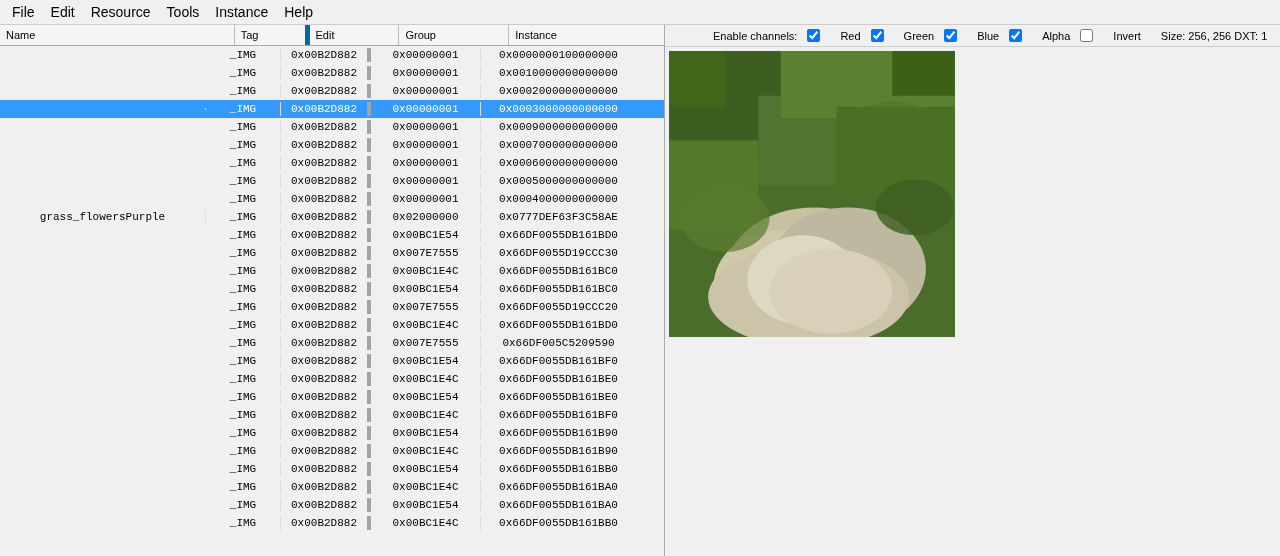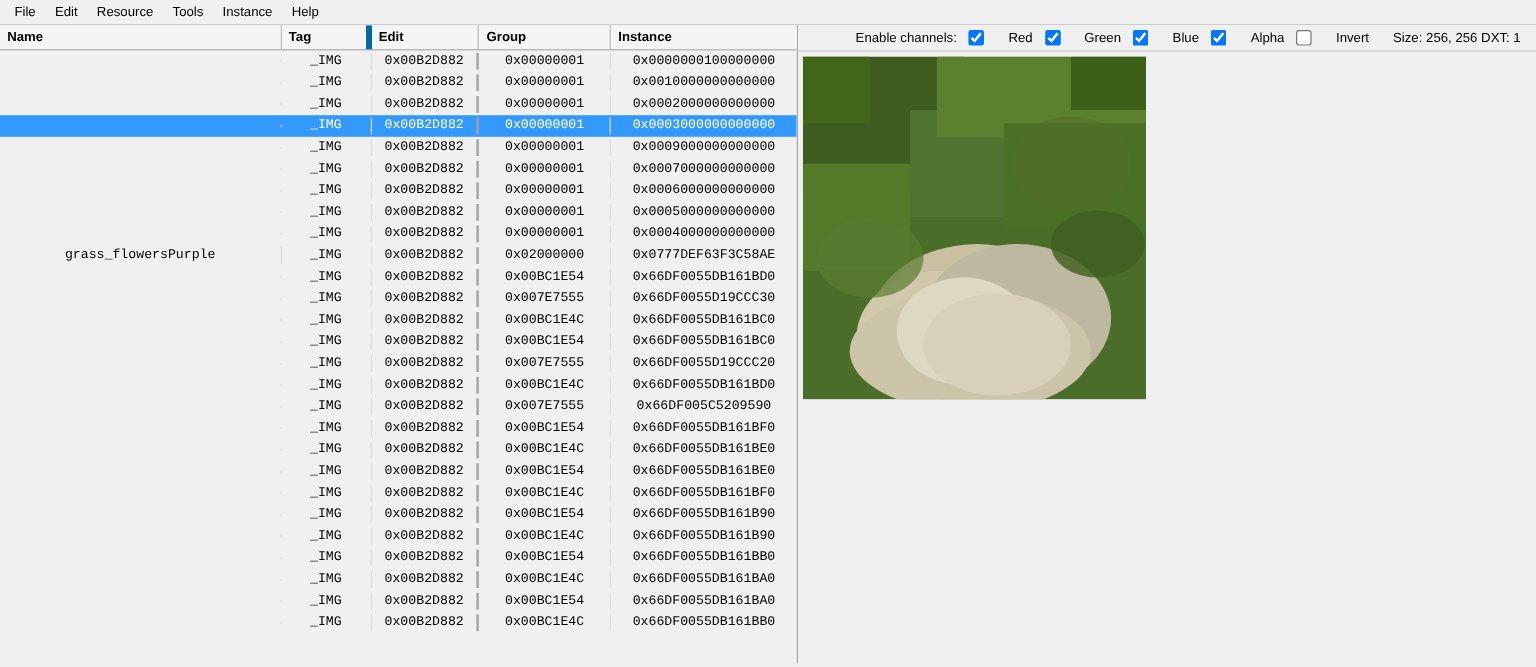--- a/index.html
+++ b/index.html
@@ -8,21 +8,21 @@
     
     .menu-bar {
       display: flex;
       background: #f0f0f0;
       border-bottom: 1px solid #ccc;
       padding: 2px 4px;
     }
     .menu-item {
       padding: 2px 8px;
       cursor: pointer;
-      font-size: 11px;
+      font-size: 14px;
       text-align: right;
     }
 
     
     .main-layout {
       display: flex;
       height: calc(556px - 24px);
     }
 
     
@@ -32,21 +32,21 @@
       flex-direction: column;
       border-right: 1px solid #aaa;
       overflow: hidden;
     }
 
     
     .table-header {
       display: flex;
       background: #f5f5f5;
       border-bottom: 1px solid #aaa;
-      font-weight: bold;
+      font-weight: normal;
       font-size: 11px;
       flex-shrink: 0;
     }
     .th-name { width: 235px; padding: 4px 6px; border-right: 1px solid #bbb; }
     .th-tag { width: 75px; padding: 4px 6px; border-right: 5px solid #0369a1; }
     .th-type { width: 90px; padding: 4px 6px; border-right: 1px solid #bbb; }
     .th-group { width: 110px; padding: 4px 6px; border-right: 1px solid #bbb; }
     .th-instance { width: 155px; padding: 4px 6px; }
 
     
@@ -58,23 +58,23 @@
     .table-row {
       display: flex;
       align-items: center;
       height: 18px;
       font-size: 11px;
       font-family: 'Courier New', monospace;
       text-align: center;
     }
     .table-row.selected { background: #3399ff; color: white; }
 
-    .td-name { width: 235px; padding: 1px 6px; border-right: 1px solid #ddd; overflow: hidden; white-space: nowrap; }
+    .td-name { width: 206px; padding: 1px 6px; border-right: 1px solid #ddd; overflow: hidden; white-space: nowrap; }
     .td-tag { width: 75px; padding: 1px 6px; border-right: 1px solid #ddd; overflow: hidden; white-space: nowrap; }
-    .td-type { width: 90px; padding: 1px 6px; border-right: 2px solid #a3a3a3; overflow: hidden; white-space: nowrap; }
+    .td-type { width: 90px; padding: 1px 6px; border-right: 4px solid #a3a3a3; overflow: hidden; white-space: nowrap; }
     .td-group { width: 110px; padding: 1px 6px; border-right: 1px solid #ddd; overflow: hidden; white-space: nowrap; }
     .td-instance { width: 155px; padding: 1px 6px; overflow: hidden; white-space: nowrap; }
 
     
     .right-panel {
       flex: 1;
       display: flex;
       flex-direction: column;
       background: #f0f0f0;
     }

